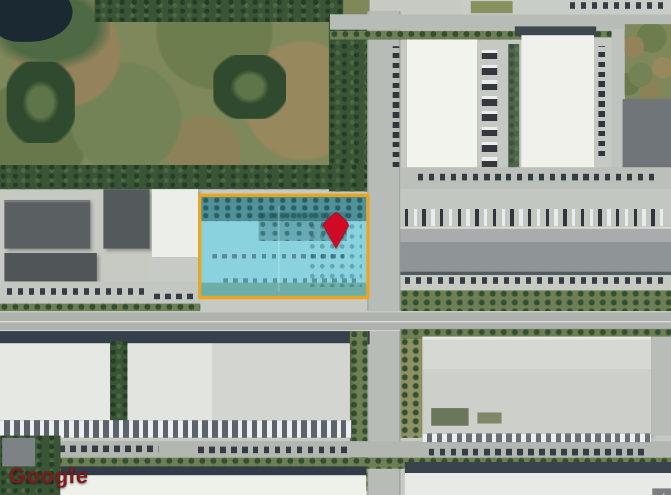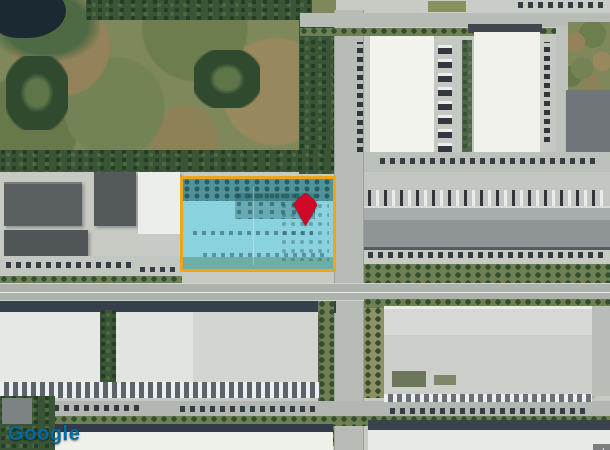--- a/index.html
+++ b/index.html
@@ -42,21 +42,21 @@
   .seams-h{background-image:repeating-linear-gradient(0deg,rgba(0,0,0,.07) 0 1px,transparent 1px 18px);}
   .bldg{box-shadow:2px 2px 3px rgba(0,0,0,.28);}
   
   #parcel{
     border:3px solid var(--parcel-border,#EFA51B);
     background:var(--parcel-fill,rgba(126,211,229,.82));
     border-radius:2px;
   }
   #pin path{fill:var(--pin-color,#D00A26);stroke:rgba(110,0,18,.35);stroke-width:.8;}
   .google-logo{
-    color:#0369a1;font-size:20px;font-weight:600;letter-spacing:.6px;
+    color:#7f1d1d;font-size:20px;font-weight:600;letter-spacing:.6px;
     text-shadow:0 1px 2px rgba(0,0,0,.55);
   }
   .attribution{
     background:rgba(15,18,26,.5);color:#e3e6e9;font-size:10px;
     padding:3px 8px 3px 9px;white-space:nowrap;
   }
 </style>
 </head>
 <body>
 

